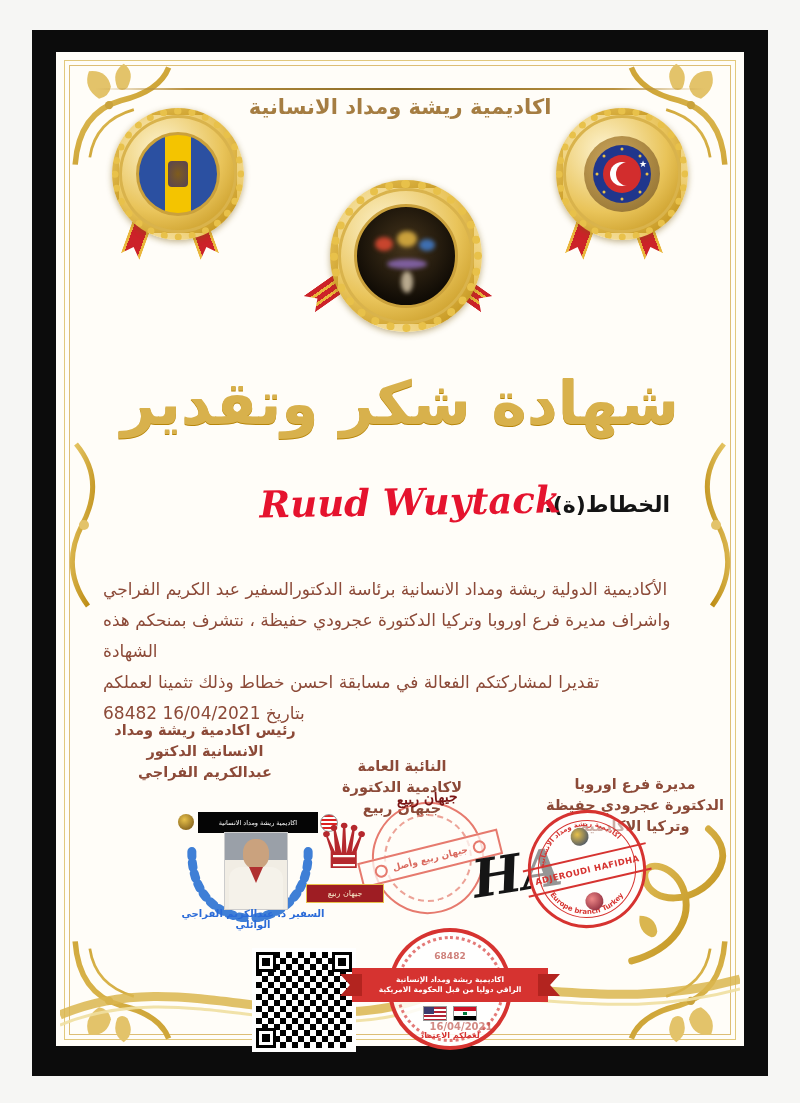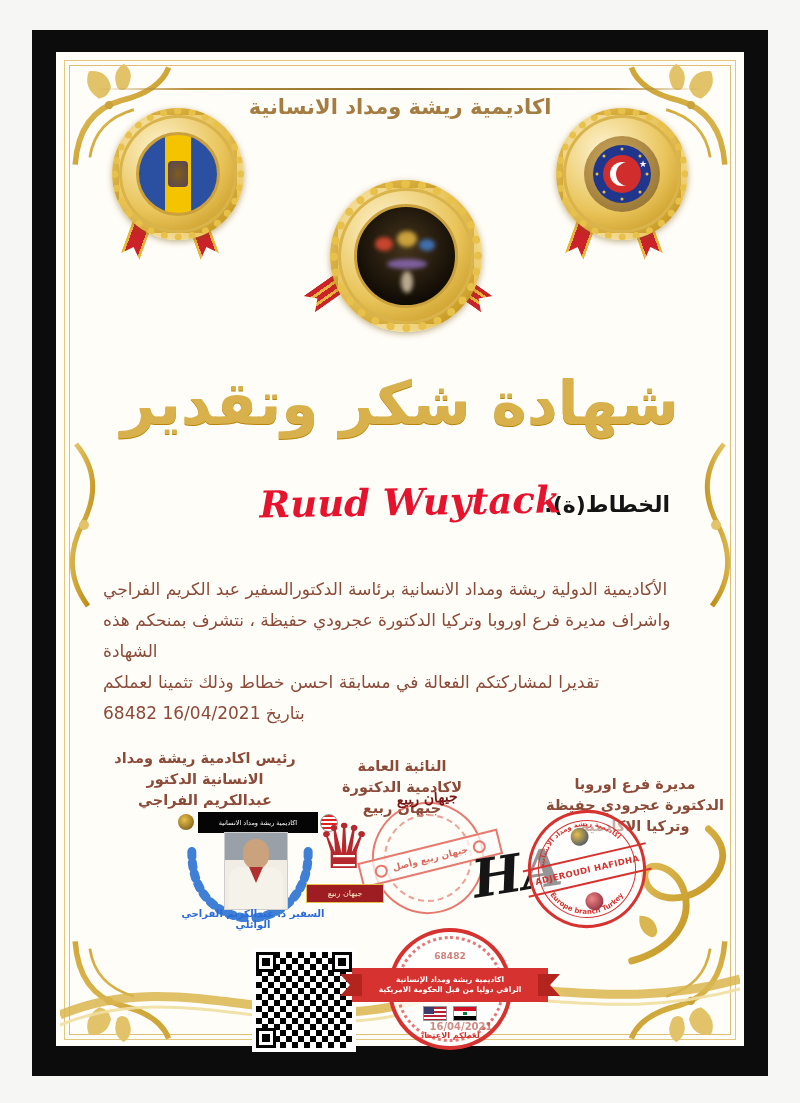--- a/index.html
+++ b/index.html
@@ -51,21 +51,21 @@
             font-weight:bold;font-size:37px;color:#e5132e;transform:rotate(-1deg);}
   .rec-label{left:550px;top:492px;width:120px;font-size:22px;font-weight:bold;color:#141414;direction:rtl;text-align:left;}
   
   .body{left:95px;top:574px;width:610px;direction:rtl;text-align:left;font-size:17px;font-weight:normal;
         color:#8c4a38;line-height:31px;margin-left:8px;}
   .ltr-line{direction:ltr;}
   
   .sig{position:absolute;direction:rtl;text-align:center;font-size:14.5px;font-weight:bold;color:#8c4a38;line-height:21px;}
   .sig-r{left:540px;top:774px;width:190px;}
   .sig-m{left:312px;top:756px;width:180px;}
-  .sig-l{left:100px;top:748px;width:210px;}
+  .sig-l{left:100px;top:720px;width:210px;}
   
   .banner{left:198px;top:812px;width:120px;height:21px;background:#050505;color:#fff;font-size:6.5px;
           display:flex;align-items:center;justify-content:center;direction:rtl;}
   .embl{width:16px;height:16px;border-radius:50%;}
   .embl-l{left:178px;top:814px;background:radial-gradient(circle at 40% 35%,#e8c14a,#6b4a12);}
   .embl-r{left:320px;top:814px;background:repeating-linear-gradient(180deg,#d22 0 2px,#fff 2px 4px);border:1px solid #999;}
   .photo{left:224px;top:832px;width:62px;height:76px;background:linear-gradient(180deg,#9aa0a8 0 36%,#f1ede4 36%);
          overflow:hidden;border:1px solid #ccc;}
   .ph-face{position:absolute;left:18px;top:6px;width:26px;height:30px;border-radius:45%;background:#caa27e;}
   .ph-suit{position:absolute;left:4px;top:34px;width:54px;height:42px;background:#f5f2ea;border-radius:12px 12px 0 0;}

